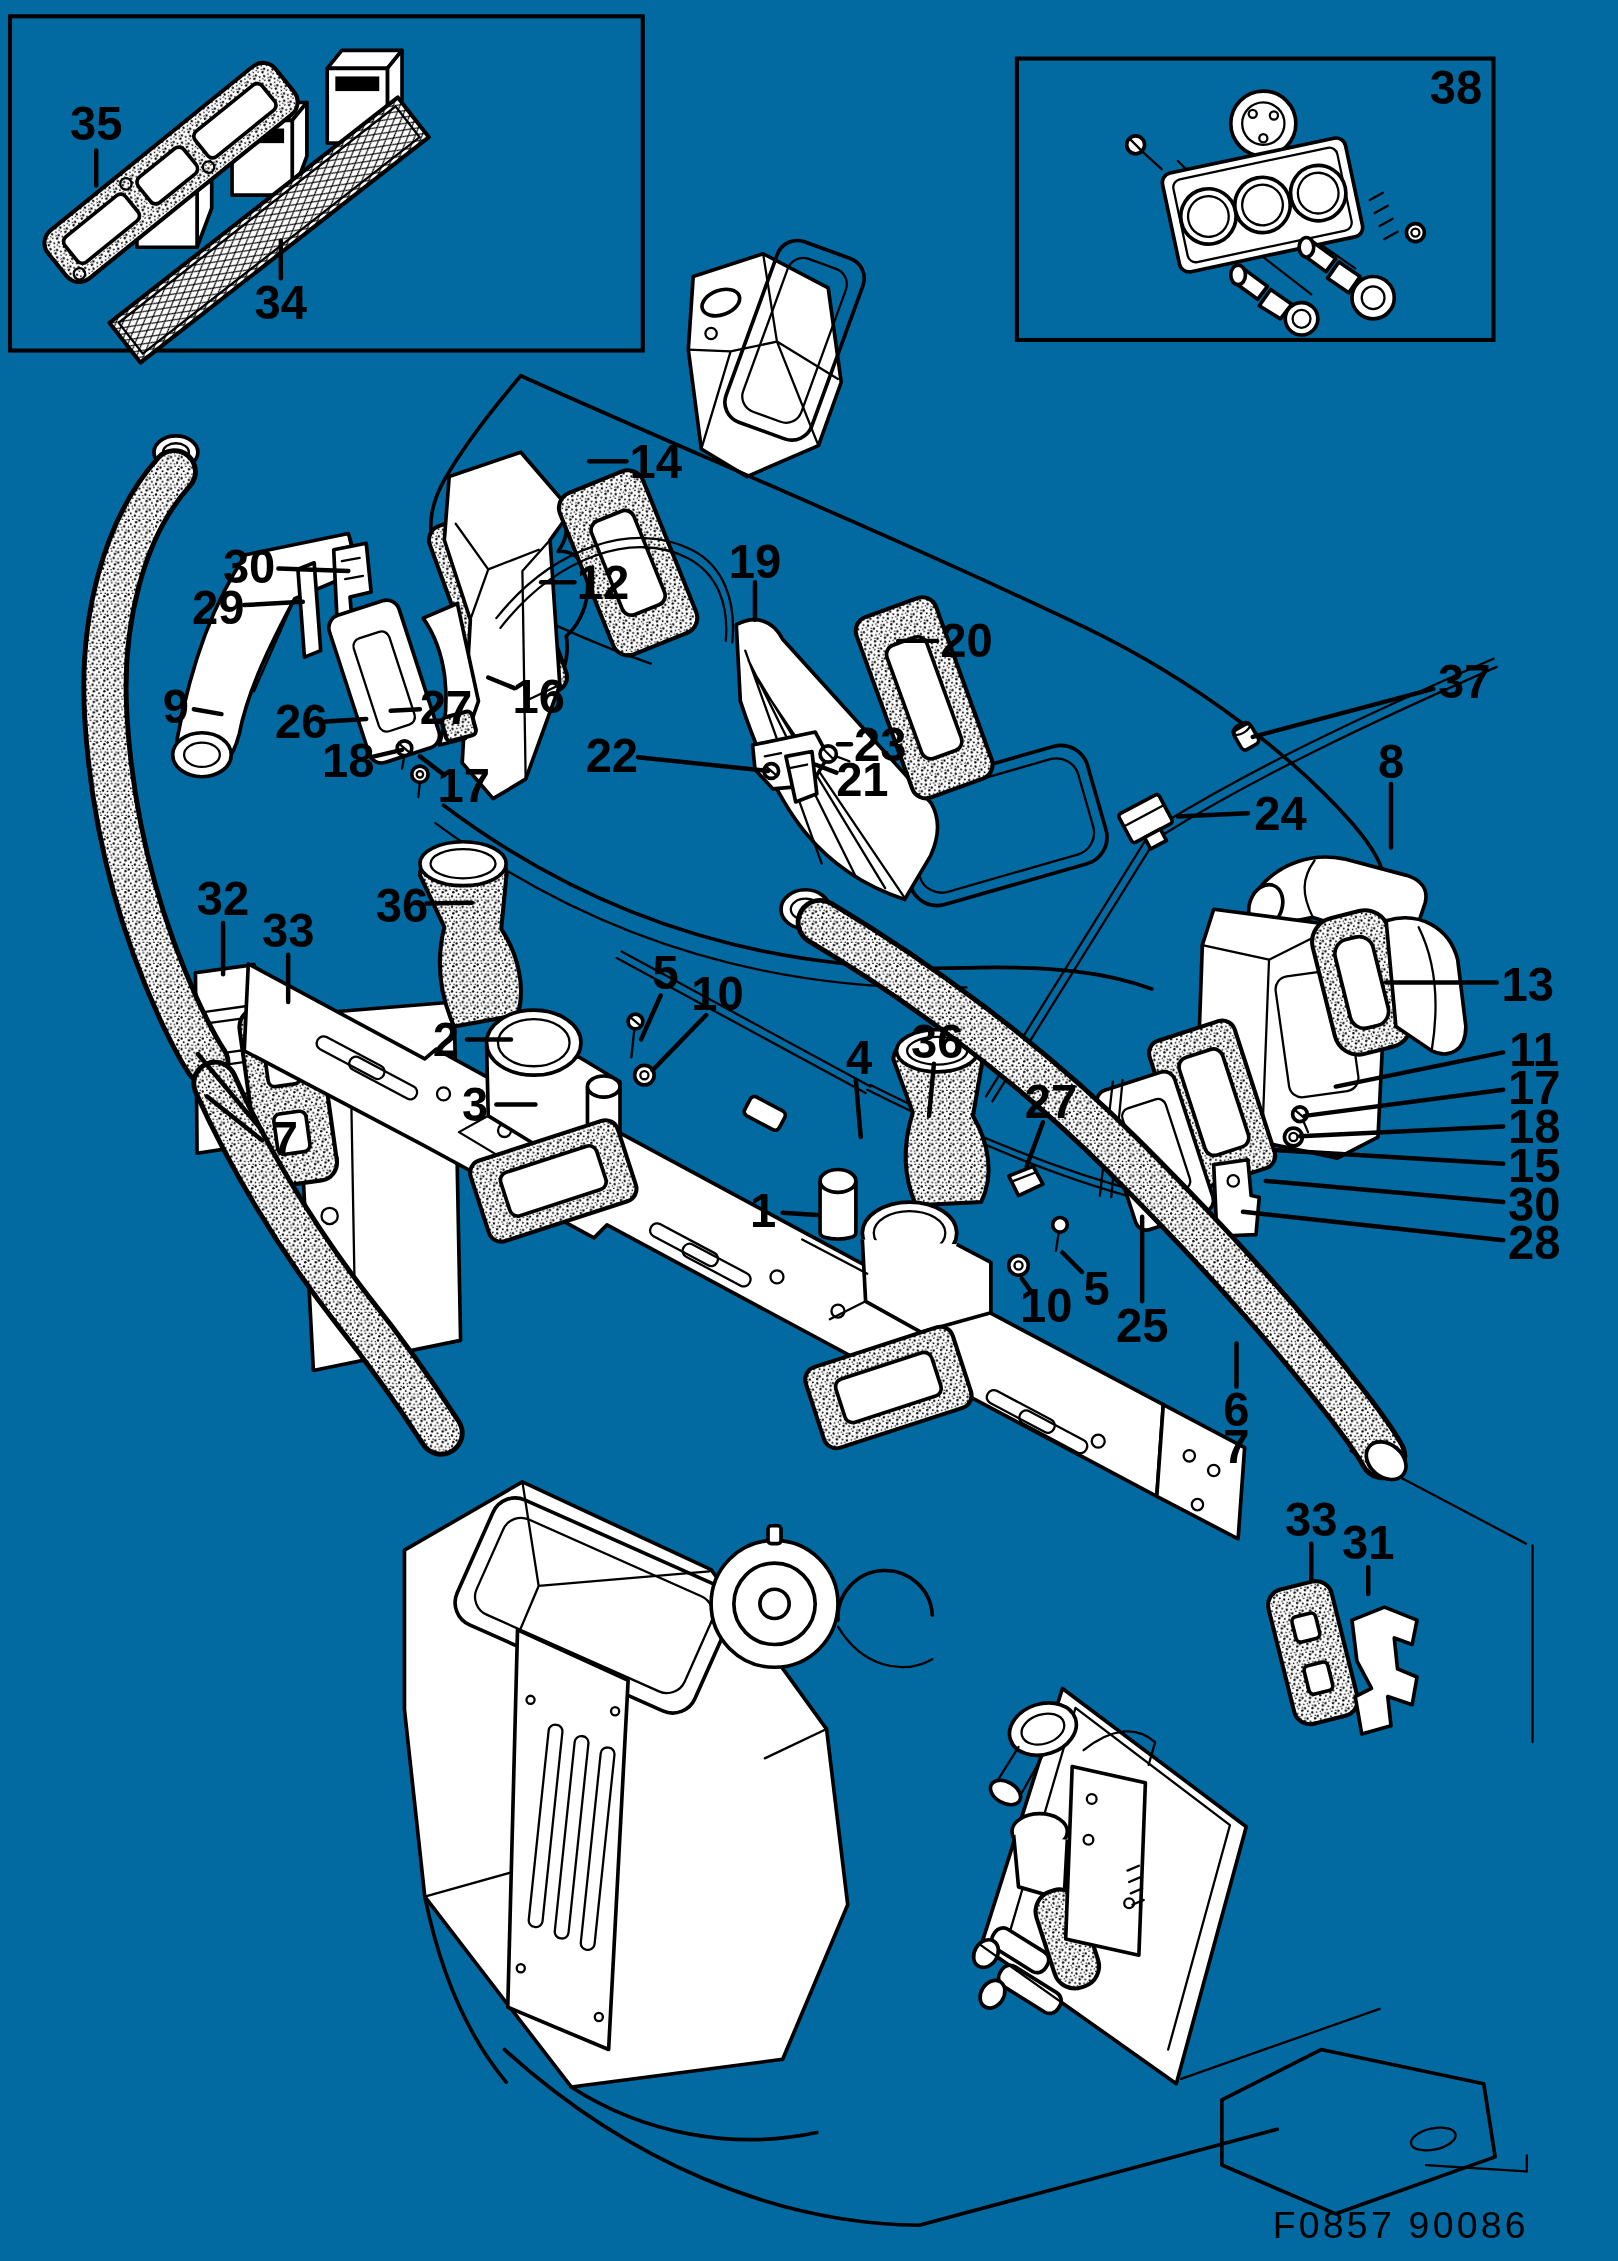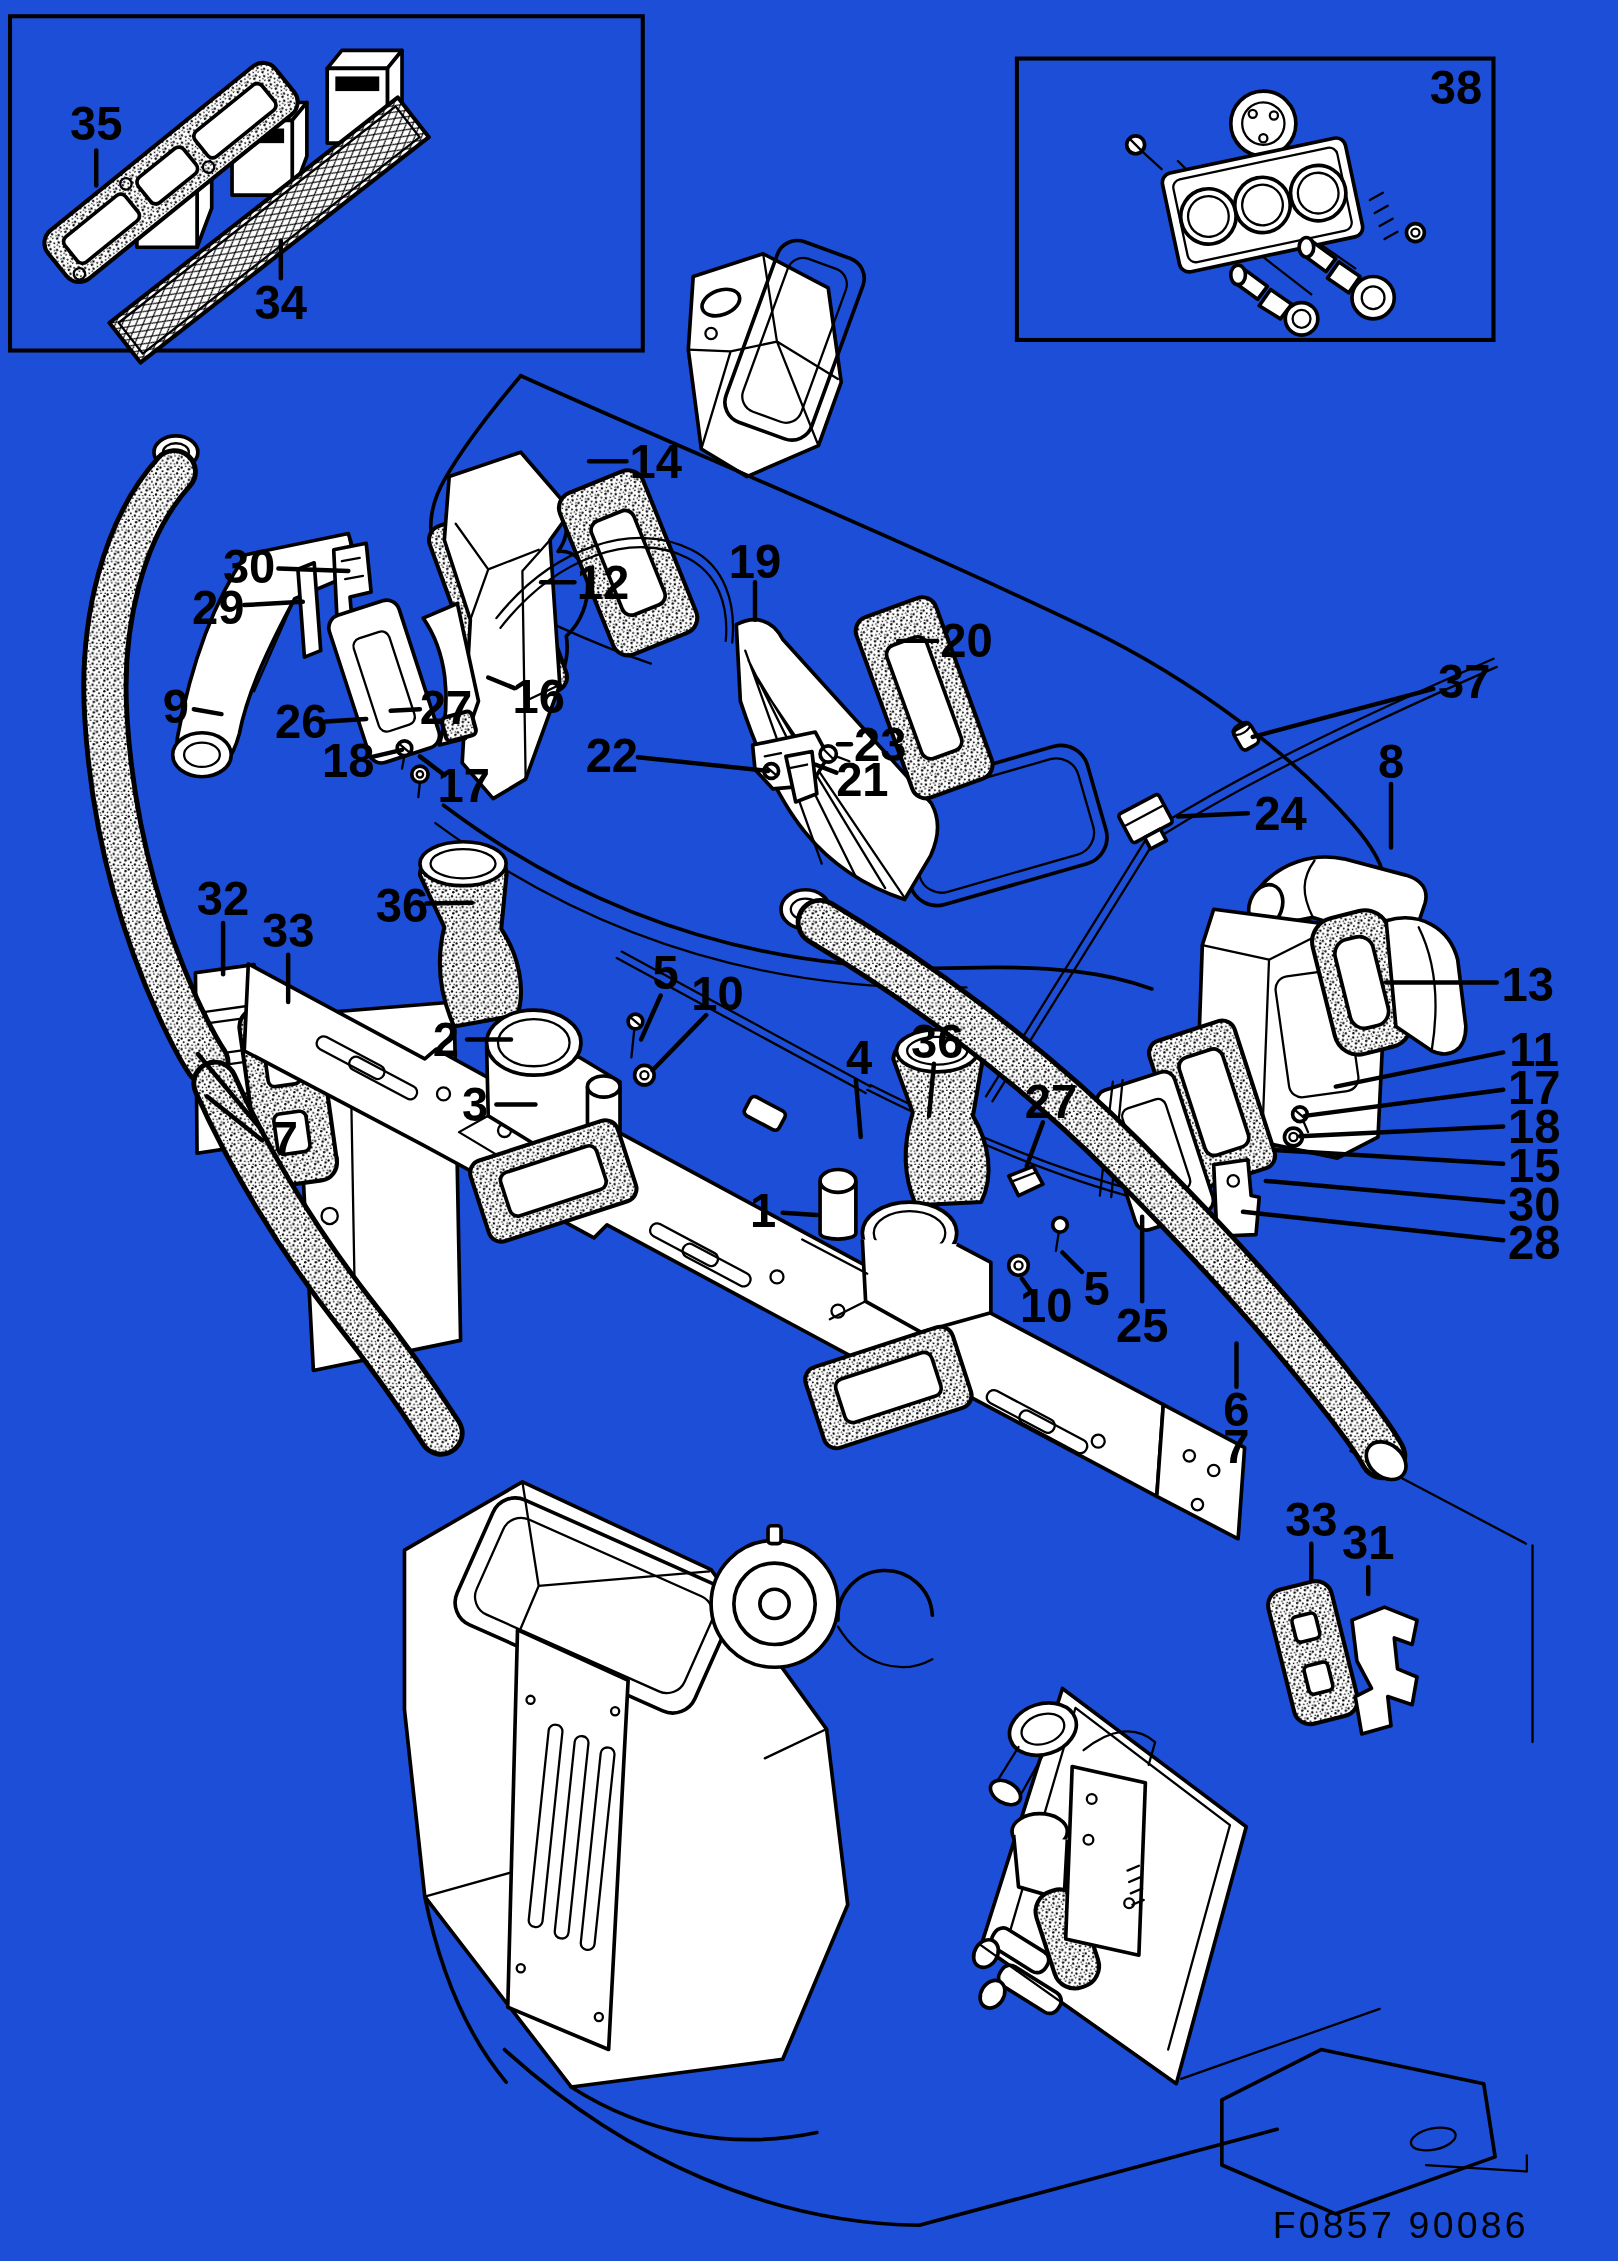--- a/index.html
+++ b/index.html
@@ -1,16 +1,16 @@
 <!DOCTYPE html>
 <html style="font-size:13px"><head>
 <meta charset="utf-8">
 <style>
   html,body{margin:0;padding:0;background:#fff;}
-  .page{position:relative;width:1619px;height:2261px;background:#1d4ed8;overflow:hidden;}
+  .page{position:relative;width:1619px;height:2261px;background:#0369a1;overflow:hidden;}
   svg{display:block}
   .ln{fill:none;stroke:#000;stroke-width:4.5;stroke-linejoin:round;stroke-linecap:round}
   .ln2{fill:none;stroke:#000;stroke-width:2.8;stroke-linejoin:round;stroke-linecap:round}
   .fw{fill:#fff;stroke:#000;stroke-width:4.5;stroke-linejoin:round}
   .fs{fill:url(#speck);stroke:#000;stroke-width:5;stroke-linejoin:round}
   .fm{fill:url(#mesh);stroke:#000;stroke-width:5;stroke-linejoin:round}
   .box{fill:none;stroke:#000;stroke-width:5}
   .leader{stroke:#000;stroke-width:5.5;fill:none;stroke-linecap:round}
   .callout{font:700 58px "Liberation Sans",sans-serif;fill:#000}
   .code{font:400 46px "Liberation Sans",sans-serif;letter-spacing:4px;fill:#000}

